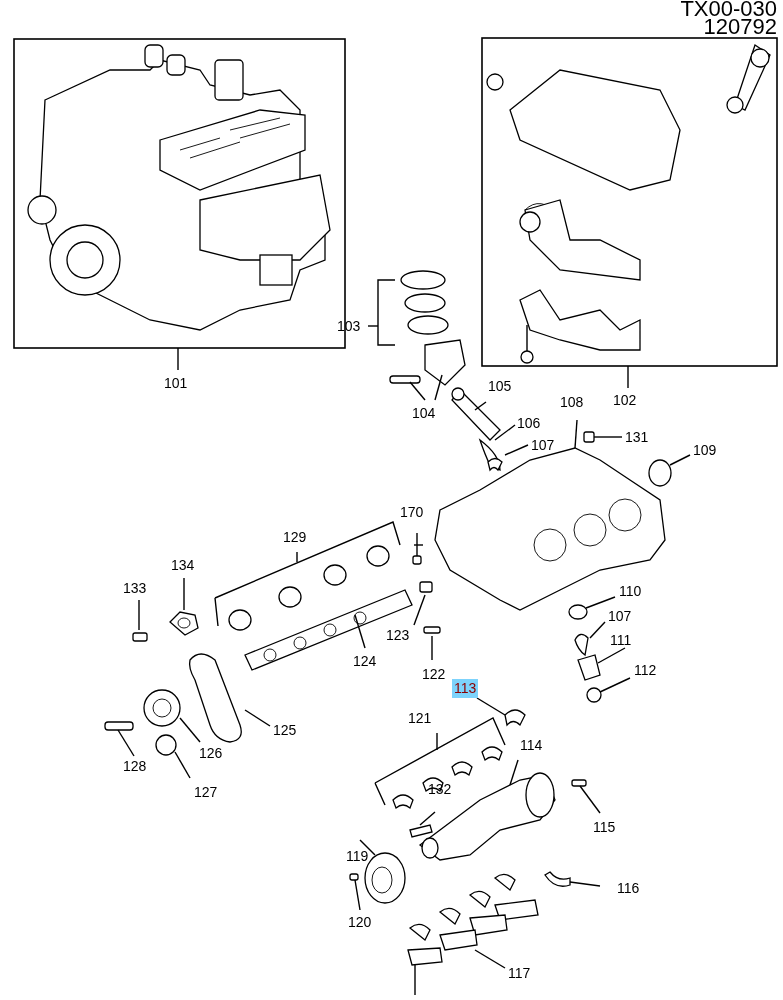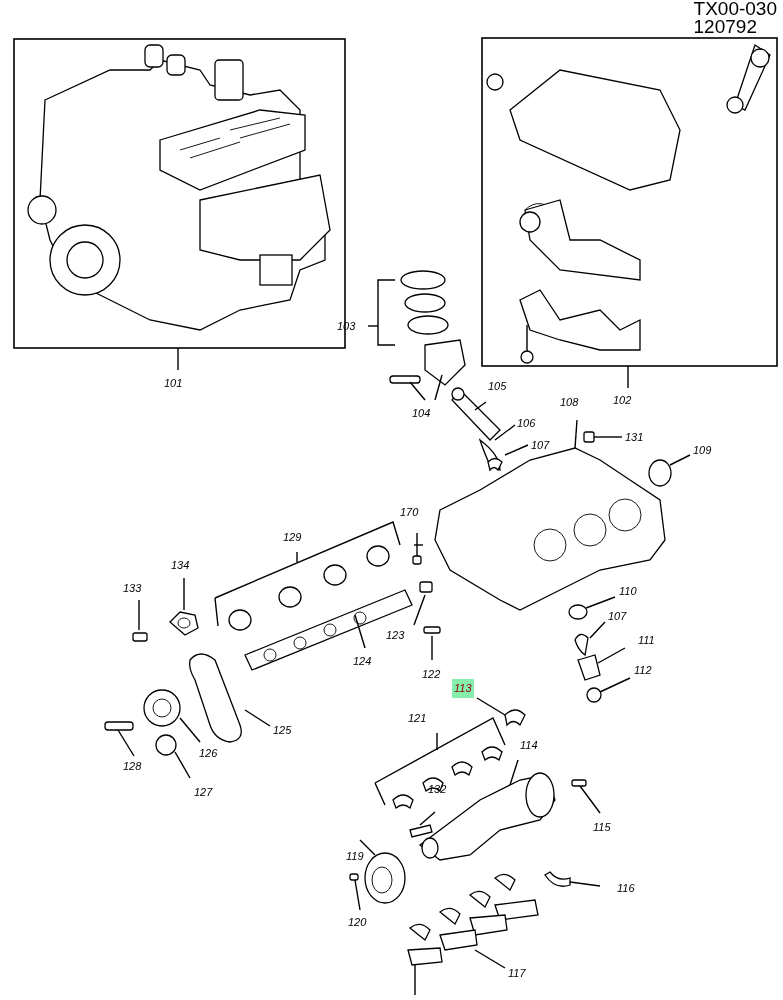--- a/index.html
+++ b/index.html
@@ -1,19 +1,19 @@
 <!DOCTYPE html>
 <html><head>
 <meta charset="utf-8">
 <style>
   html, body { margin:0; padding:0; background:#ffffff; }
   body { width:783px; height:1000px; position:relative; overflow:hidden;
          font-family:"Liberation Sans", sans-serif; color:#000; }
-  .hdr { position:absolute; right:6px; top:0; text-align:left; font-size:19px; line-height:18px; }
-  .lbl { position:absolute; font-size:11px; line-height:17px; white-space:nowrap;font-style:italic; }
+  .hdr { position:absolute; right:6px; top:0; text-align:right; font-size:22px; line-height:18px; }
+  .lbl { position:absolute; font-size:14px; line-height:17px; white-space:nowrap; }
   .hl { background:#f68a8a; color:#8b0000; padding:1px 2px; }
   svg { position:absolute; left:0; top:0; }
   .ln { stroke:#000; stroke-width:1.4; fill:none; }
   .pt { stroke:#000; stroke-width:1.3; fill:#fff; }
   .th { stroke:#000; stroke-width:0.9; fill:none; }
   .box { stroke:#000; stroke-width:1.6; fill:none; }
 </style>
 </head>
 <body>
 
@@ -205,23 +205,23 @@
 <div class="lbl" style="left:613px;top:392px;">102</div>
 <div class="lbl" style="left:337px;top:318px;">103</div>
 <div class="lbl" style="left:412px;top:405px;">104</div>
 <div class="lbl" style="left:488px;top:378px;">105</div>
 <div class="lbl" style="left:517px;top:415px;">106</div>
 <div class="lbl" style="left:531px;top:437px;">107</div>
 <div class="lbl" style="left:549px;top:394px;margin-left:11px;">108</div>
 <div class="lbl" style="left:693px;top:442px;">109</div>
 <div class="lbl" style="left:619px;top:583px;">110</div>
 <div class="lbl" style="left:608px;top:608px;">107</div>
-<div class="lbl" style="left:638px;top:632px;text-align:right;">111</div>
+<div class="lbl" style="left:610px;top:632px;text-align:right;">111</div>
 <div class="lbl" style="left:634px;top:662px;">112</div>
-<div class="lbl hl" style="left: 452px; top: 679px; background: #86efac;">113</div>
+<div class="lbl hl" style="left: 452px; top: 679px; background: #7dd3fc;">113</div>
 <div class="lbl" style="left:520px;top:737px;">114</div>
 <div class="lbl" style="left:593px;top:819px;">115</div>
 <div class="lbl" style="left:617px;top:880px;">116</div>
 <div class="lbl" style="left:508px;top:965px;">117</div>
 <div class="lbl" style="left:346px;top:832px;margin-top:16px;">119</div>
 <div class="lbl" style="left:348px;top:914px;">120</div>
 <div class="lbl" style="left:408px;top:710px;">121</div>
 <div class="lbl" style="left:422px;top:666px;">122</div>
 <div class="lbl" style="left:386px;top:627px;">123</div>
 <div class="lbl" style="left:353px;top:653px;">124</div>

